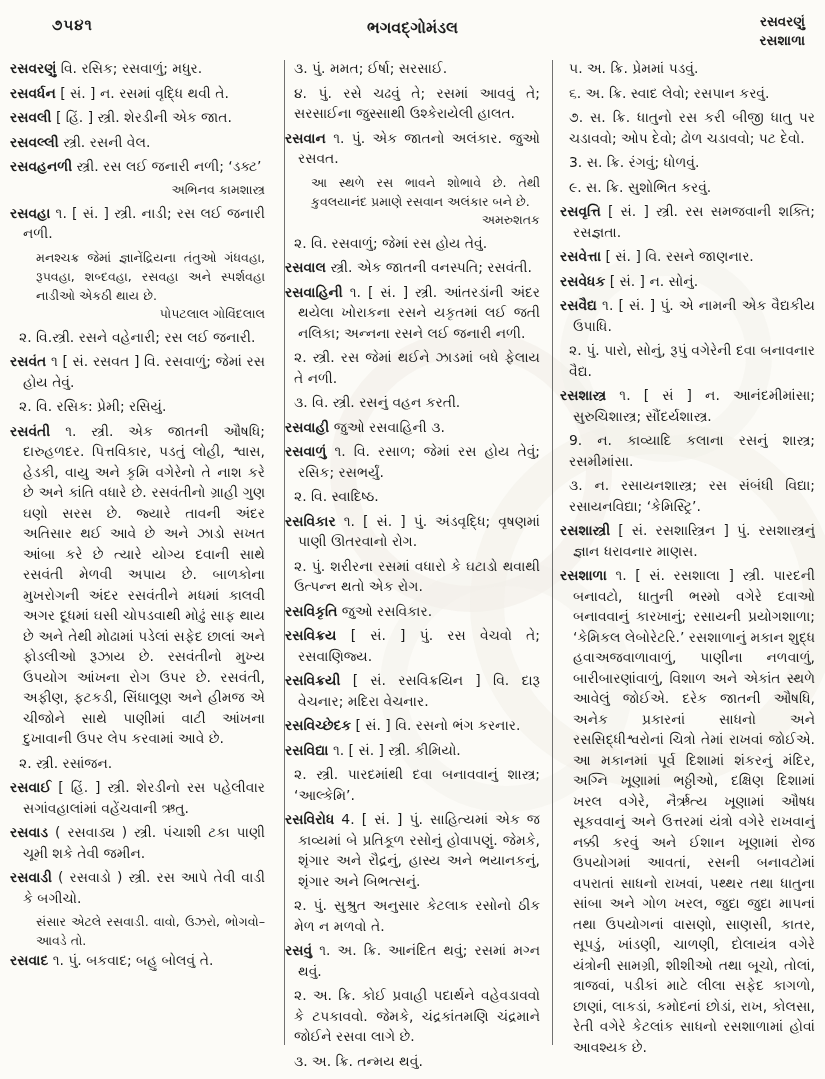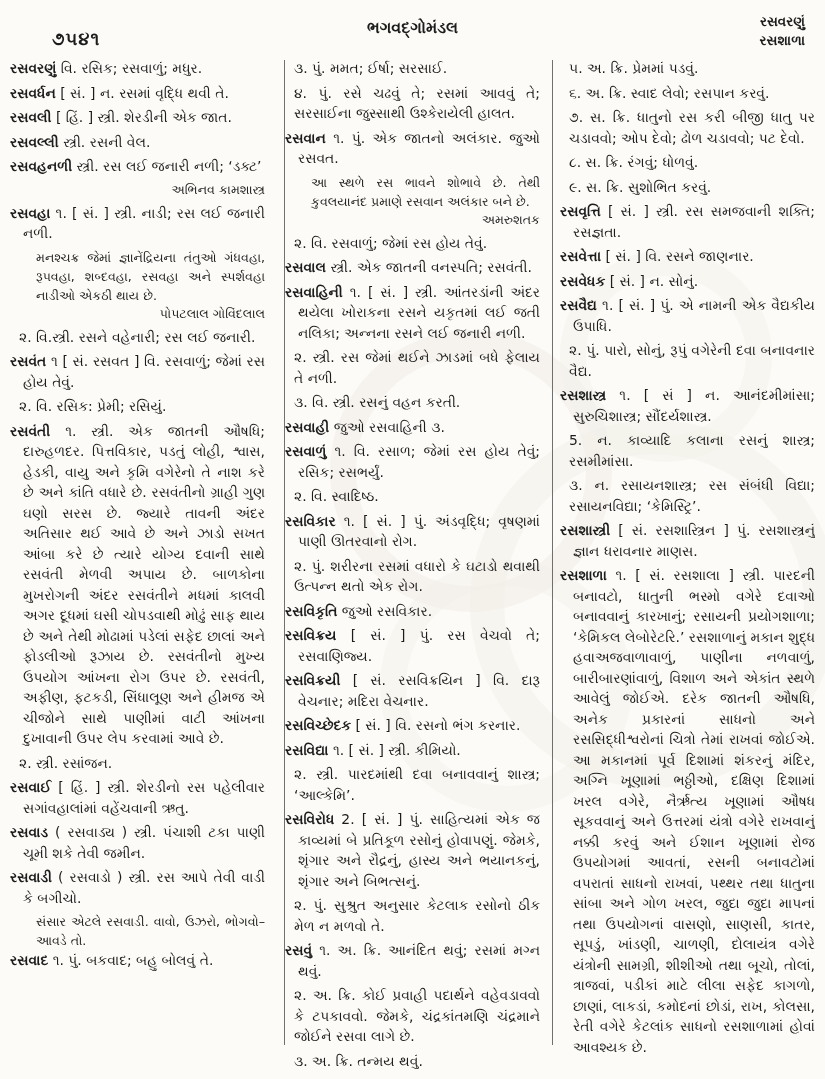--- a/index.html
+++ b/index.html
@@ -10,21 +10,21 @@
   }
   .page{position:absolute;inset:0;}
   
   .ring{position:absolute;border-radius:50%;border:26px solid #f1efe8;opacity:.6;pointer-events:none;}
   .ring.r1{left:330px;top:330px;width:230px;height:230px;}
   .ring.r2{left:470px;top:420px;width:300px;height:300px;border-width:34px;opacity:.5;}
   .ring.r3{left:380px;top:560px;width:200px;height:200px;opacity:.45;}
   .ring.r4{left:560px;top:250px;width:160px;height:160px;opacity:.4;}
 
   .header{position:absolute;top:12px;left:0;right:0;height:48px;}
-  .page-num{position:absolute;left:52px;top:16px;font-size:18px;font-weight:bold;letter-spacing:1px;}
+  .page-num{position:absolute;left:52px;top:4px;font-size:15px;font-weight:bold;letter-spacing:1px;}
   .title{position:absolute;left:0;right:0;top:6px;text-align:center;font-size:16px;font-weight:bold;}
   .guides{position:absolute;right:20px;top:0;text-align:right;font-size:13.5px;font-weight:bold;line-height:19px;}
 
   .columns{position:absolute;top:58px;left:10px;width:805px;bottom:8px;display:flex;gap:20px;overflow:hidden;justify-content:center;}
   .column{width:255px;flex:0 0 255px;overflow:hidden;}
   .divider{position:absolute;top:60px;bottom:34px;width:1px;background:#4e4e4e;opacity:.8;}
   .divider.d1{left:284px;}
   .divider.d2{left:552px;}
 
   .blk{margin:0 0 4px;font-size:13.9px;line-height:20.5px;text-align:justify;}
@@ -93,38 +93,38 @@
         <p class="blk entry"><span class="head">રસવાળું</span> <span>૧. વિ. રસાળ; જેમાં રસ હોય તેવું; રસિક; રસભર્યું.</span></p>
         <p class="blk sub"><span>૨. વિ. સ્વાદિષ્ઠ.</span></p>
         <p class="blk entry"><span class="head">રસવિકાર</span> <span>૧. [ સં. ] પું. અંડવૃદ્ધિ; વૃષણમાં પાણી ઊતરવાનો રોગ.</span></p>
         <p class="blk sub"><span>૨. પું. શરીરના રસમાં વધારો કે ઘટાડો થવાથી ઉત્પન્ન થતો એક રોગ.</span></p>
         <p class="blk entry"><span class="head">રસવિકૃતિ</span> <span>જુઓ રસવિકાર.</span></p>
         <p class="blk entry"><span class="head">રસવિક્રય</span> <span>[ સં. ] પું. રસ વેચવો તે; રસવાણિજ્ય.</span></p>
         <p class="blk entry"><span class="head">રસવિક્રયી</span> <span>[ સં. રસવિક્રયિન ] વિ. દારૂ વેચનાર; મદિરા વેચનાર.</span></p>
         <p class="blk entry"><span class="head">રસવિચ્છેદક</span> <span>[ સં. ] વિ. રસનો ભંગ કરનાર.</span></p>
         <p class="blk entry"><span class="head">રસવિદ્યા</span> <span>૧. [ સં. ] સ્ત્રી. કીમિયો.</span></p>
         <p class="blk sub"><span>૨. સ્ત્રી. પારદમાંથી દવા બનાવવાનું શાસ્ત્ર; ‘આલ્કેમિ’.</span></p>
-        <p class="blk entry"><span class="head">રસવિરોધ</span> <span>2. [ સં. ] પું. સાહિત્યમાં એક જ કાવ્યમાં બે પ્રતિકૂળ રસોનું હોવાપણું. જેમકે, શૃંગાર અને રૌદ્રનું, હાસ્ય અને ભયાનકનું, શૃંગાર અને બિભત્સનું.</span></p>
+        <p class="blk entry"><span class="head">રસવિરોધ</span> <span>4. [ સં. ] પું. સાહિત્યમાં એક જ કાવ્યમાં બે પ્રતિકૂળ રસોનું હોવાપણું. જેમકે, શૃંગાર અને રૌદ્રનું, હાસ્ય અને ભયાનકનું, શૃંગાર અને બિભત્સનું.</span></p>
         <p class="blk sub"><span>૨. પું. સુશ્રુત અનુસાર કેટલાક રસોનો ઠીક મેળ ન મળવો તે.</span></p>
         <p class="blk entry"><span class="head">રસવું</span> <span>૧. અ. ક્રિ. આનંદિત થવું; રસમાં મગ્ન થવું.</span></p>
         <p class="blk sub"><span>૨. અ. ક્રિ. કોઈ પ્રવાહી પદાર્થને વહેવડાવવો કે ટપકાવવો. જેમકે, ચંદ્રકાંતમણિ ચંદ્રમાને જોઈને રસવા લાગે છે.</span></p>
         <p class="blk sub"><span>૩. અ. ક્રિ. તન્મય થવું.</span></p>
       </div>
       <div class="column">
         <p class="blk sub"><span>૫. અ. ક્રિ. પ્રેમમાં પડવું.</span></p>
         <p class="blk sub"><span>૬. અ. ક્રિ. સ્વાદ લેવો; રસપાન કરવું.</span></p>
         <p class="blk sub"><span>૭. સ. ક્રિ. ધાતુનો રસ કરી બીજી ધાતુ પર ચડાવવો; ઓપ દેવો; ઢોળ ચડાવવો; પટ દેવો.</span></p>
-        <p class="blk sub"><span>૮. સ. ક્રિ. રંગવું; ધોળવું.</span></p>
+        <p class="blk sub"><span>3. સ. ક્રિ. રંગવું; ધોળવું.</span></p>
         <p class="blk sub"><span>૯. સ. ક્રિ. સુશોભિત કરવું.</span></p>
         <p class="blk entry"><span class="head">રસવૃત્તિ</span> <span>[ સં. ] સ્ત્રી. રસ સમજવાની શક્તિ; રસજ્ઞતા.</span></p>
         <p class="blk entry"><span class="head">રસવેત્તા</span> <span>[ સં. ] વિ. રસને જાણનાર.</span></p>
         <p class="blk entry"><span class="head">રસવેધક</span> <span>[ સં. ] ન. સોનું.</span></p>
         <p class="blk entry"><span class="head">રસવૈદ્ય</span> <span>૧. [ સં. ] પું. એ નામની એક વૈદ્યકીય ઉપાધિ.</span></p>
         <p class="blk sub"><span>૨. પું. પારો, સોનું, રૂપું વગેરેની દવા બનાવનાર વૈદ્ય.</span></p>
         <p class="blk entry"><span class="head">રસશાસ્ત્ર</span> <span>૧. [ સં ] ન. આનંદમીમાંસા; સુરુચિશાસ્ત્ર; સૌંદર્યશાસ્ત્ર.</span></p>
-        <p class="blk sub"><span>5. ન. કાવ્યાદિ કલાના રસનું શાસ્ત્ર; રસમીમાંસા.</span></p>
+        <p class="blk sub"><span>9. ન. કાવ્યાદિ કલાના રસનું શાસ્ત્ર; રસમીમાંસા.</span></p>
         <p class="blk sub"><span>૩. ન. રસાયનશાસ્ત્ર; રસ સંબંધી વિદ્યા; રસાયનવિદ્યા; ‘કેમિસ્ટ્રિ’.</span></p>
         <p class="blk entry"><span class="head">રસશાસ્ત્રી</span> <span>[ સં. રસશાસ્ત્રિન ] પું. રસશાસ્ત્રનું જ્ઞાન ધરાવનાર માણસ.</span></p>
         <p class="blk entry"><span class="head">રસશાળા</span> <span>૧. [ સં. રસશાલા ] સ્ત્રી. પારદની બનાવટો, ધાતુની ભસ્મો વગેરે દવાઓ બનાવવાનું કારખાનું; રસાયની પ્રયોગશાળા; ‘કેમિકલ લેબોરેટરિ.’ રસશાળાનું મકાન શુદ્ધ હવાઅજવાળાવાળું, પાણીના નળવાળું, બારીબારણાંવાળું, વિશાળ અને એકાંત સ્થળે આવેલું જોઈએ. દરેક જાતની ઔષધિ, અનેક પ્રકારનાં સાધનો અને રસસિદ્ધીશ્વરોનાં ચિત્રો તેમાં રાખવાં જોઈએ. આ મકાનમાં પૂર્વ દિશામાં શંકરનું મંદિર, અગ્નિ ખૂણામાં ભઠ્ઠીઓ, દક્ષિણ દિશામાં ખરલ વગેરે, નૈર્ઋત્ય ખૂણામાં ઔષધ સૂકવવાનું અને ઉત્તરમાં યંત્રો વગેરે રાખવાનું નક્કી કરવું અને ઈશાન ખૂણામાં રોજ ઉપયોગમાં આવતાં, રસની બનાવટોમાં વપરાતાં સાધનો રાખવાં, પથ્થર તથા ધાતુના સાંબા અને ગોળ ખરલ, જુદા જુદા માપનાં તથા ઉપયોગનાં વાસણો, સાણસી, કાતર, સૂપડું, ખાંડણી, ચાળણી, દોલાયંત્ર વગેરે યંત્રોની સામગ્રી, શીશીઓ તથા બૂચો, તોલાં, ત્રાજવાં, પડીકાં માટે લીલા સફેદ કાગળો, છાણાં, લાકડાં, કમોદનાં છોડાં, રાખ, કોલસા, રેતી વગેરે કેટલાંક સાધનો રસશાળામાં હોવાં આવશ્યક છે.</span></p>
       </div>
     </div>
 
 </div>
 
 </body></html>

